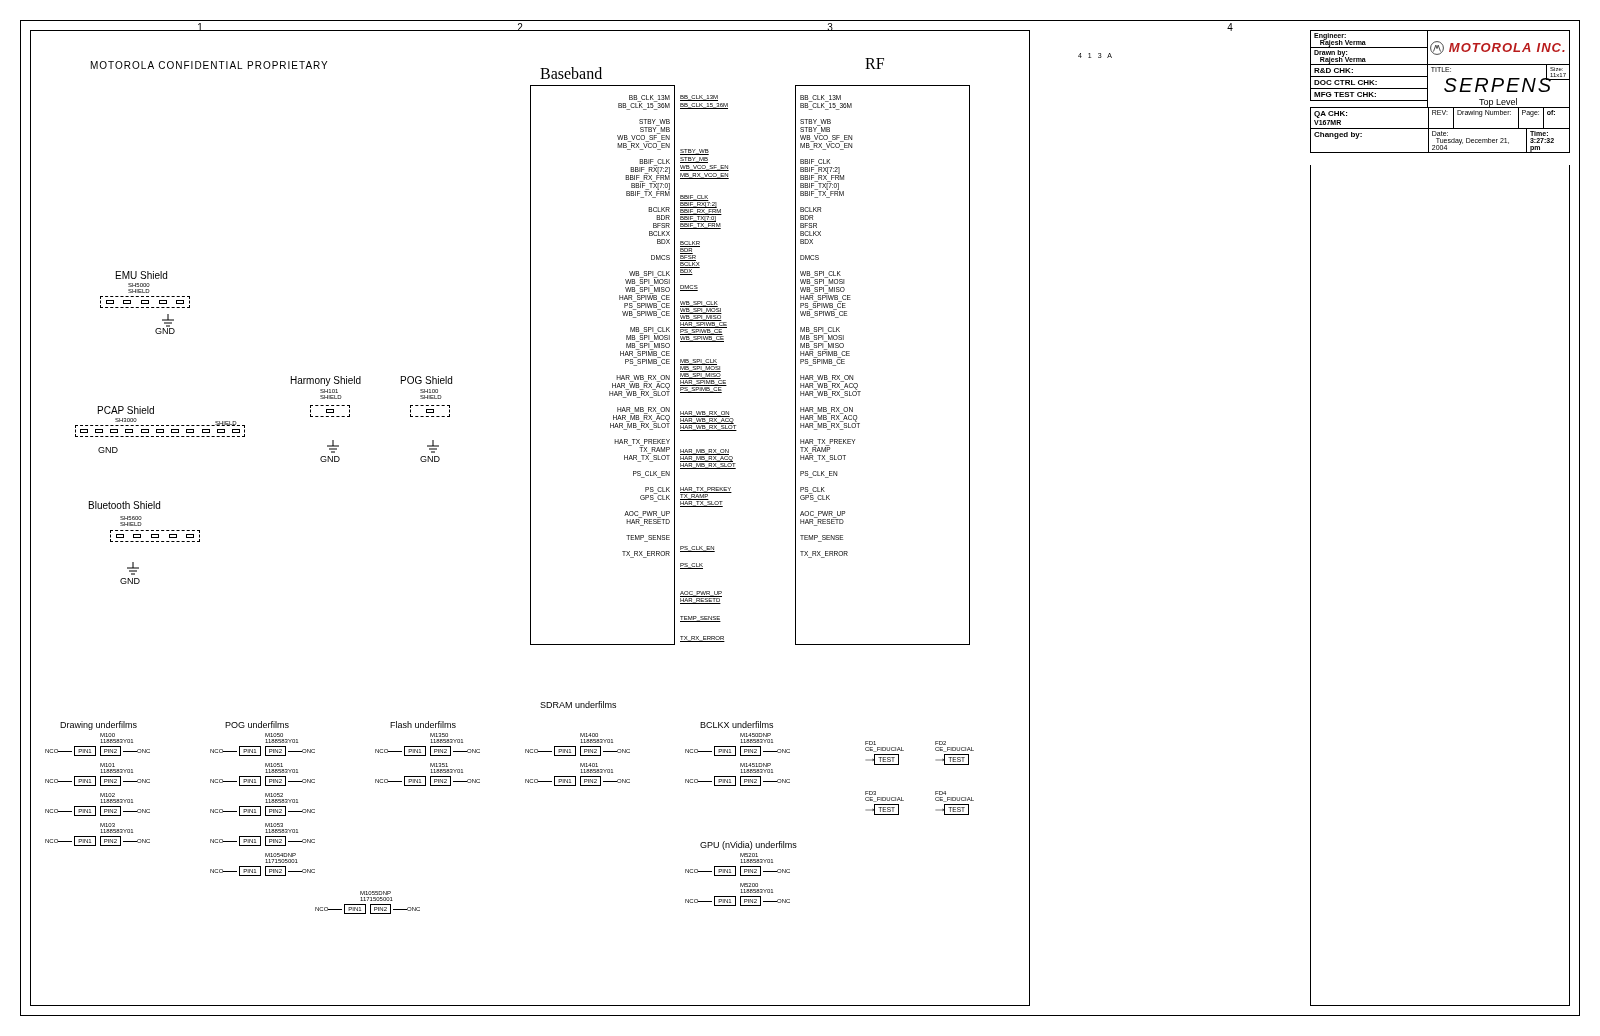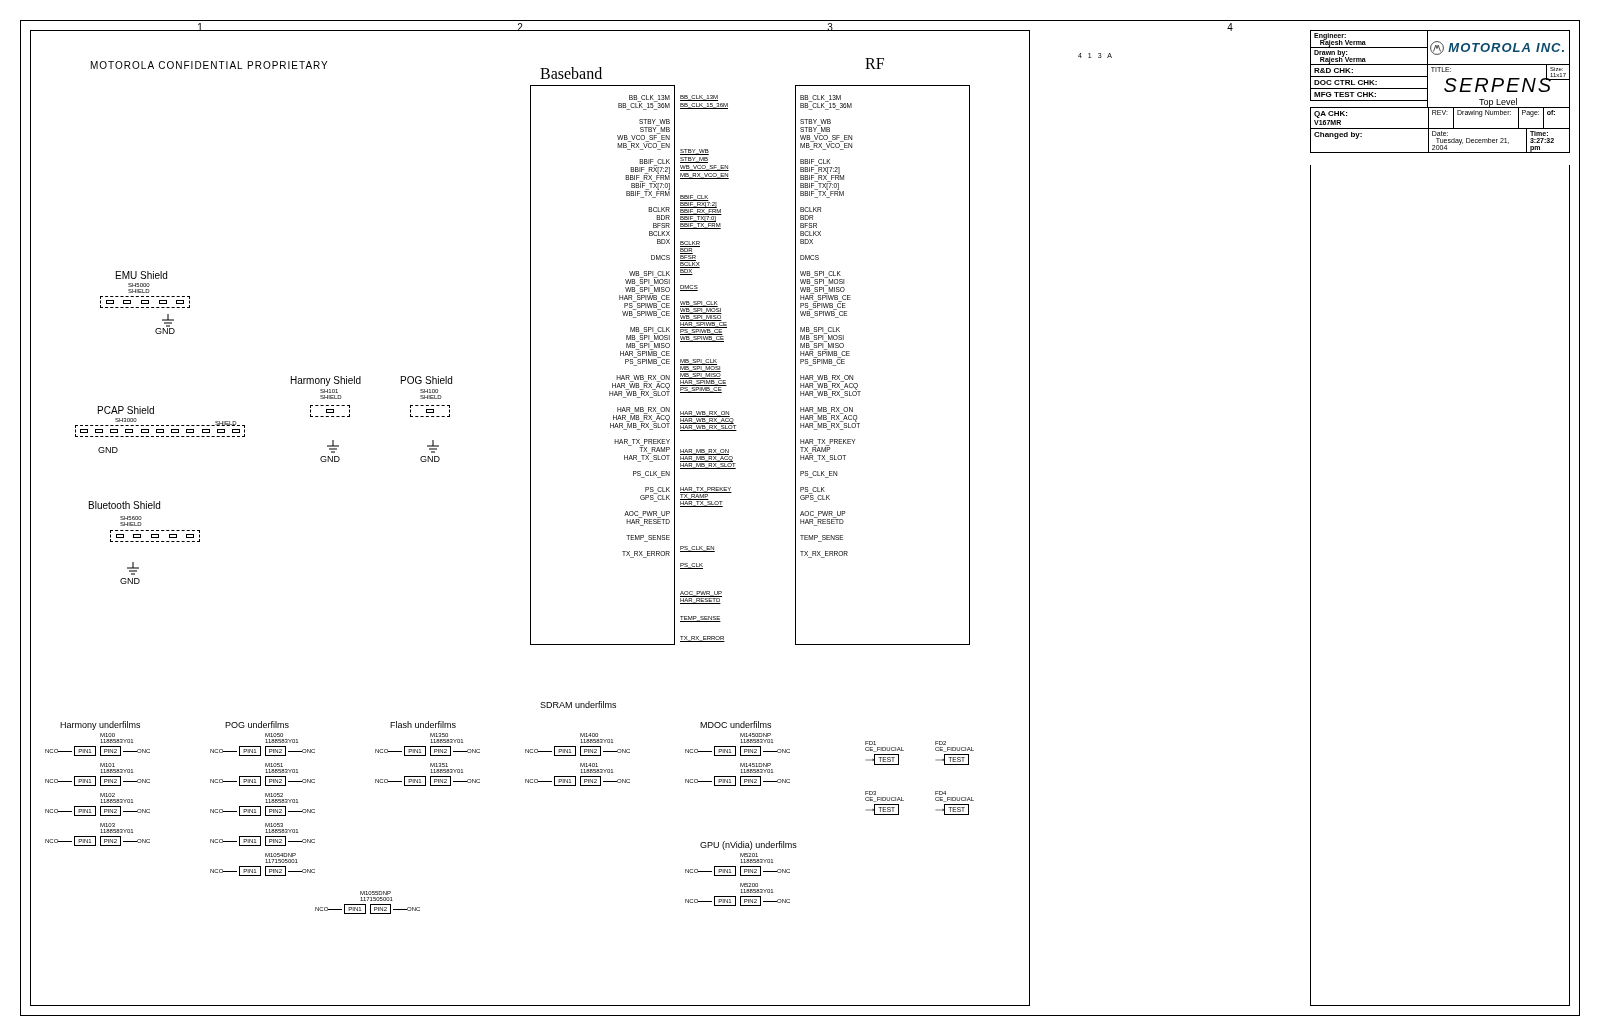--- a/index.html
+++ b/index.html
@@ -12,21 +12,21 @@
   .col-h.c1 { left: 0; width: 340px; }
   .col-h.c2 { left: 340px; width: 300px; }
   .col-h.c3 { left: 640px; width: 320px; }
   .col-h.c4 { left: 1080px; width: 200px; }
   .rev-letters { position: absolute; top: 52px; left: 1078px; font-size: 7px; letter-spacing: 2px; }
 
   
   .tb-row { display: flex; border: 1px solid #000; margin-bottom: -1px; font-size: 8px; }
   .tb-row .cell { padding: 1px 3px; border-right: 1px solid #000; }
   .tb-row .cell:last-child { border-right: none; font-weight: bold; }
-  .tb-logo { font-style: italic; font-weight: bold; font-size: 13px; letter-spacing: 1px; color: #0c4a6e; width: 100%; text-align: left; padding: 2px; }
+  .tb-logo { font-style: italic; font-weight: bold; font-size: 13px; letter-spacing: 1px; color: #b91c1c; width: 100%; text-align: center; padding: 2px; }
   .tb-logo-svg { display: inline-block; width: 14px; height: 14px; vertical-align: middle; }
   .tb-title-big { font-style: italic; font-size: 20px; text-align: center; padding: 0 4px; letter-spacing: 2px; }
   .tb-sub { font-size: 9px; text-align: center; }
   .tb-small { font-size: 7px; }
 
   
   .confid { position: absolute; top: 60px; left: 90px; font-size: 10px; letter-spacing: 1px; }
   .block-title { font-size: 16px; font-family: serif; }
   .baseband-title { position: absolute; top: 65px; left: 540px; }
   .rf-title { position: absolute; top: 55px; left: 865px; }
@@ -287,21 +287,21 @@
       <div class="pin"></div>
       <div class="pin"></div>
     </div>
   </div>
 <div class="gnd-sym" style="top:562px;left:125px"><svg viewBox="0 0 16 14">
       <path d="M8 0 V6 M2 6 H14 M4 9 H12 M6 12 H10" stroke="#000" fill="none"></path>
     </svg></div>
 <div class="gnd-lbl" style="top:576px;left:120px">GND</div>
 
 <div id="uf-container">
-    <div class="uf-title" style="left: 60px; top: 720px;">Harmony underfilms</div>
+    <div class="uf-title" style="left: 60px; top: 720px;">Drawing underfilms</div>
     <div class="uf-part" style="left: 100px; top: 732px;">M100<br>1188583Y01</div>
     <div class="uf-comp" style="left: 45px; top: 744px;">
       <span class="ncolbl">NCO</span>
       <span class="line"></span>
       <span class="pinbox">PIN1</span>
       <span class="pinbox">PIN2</span>
       <span class="line"></span>
       <span class="ncolbl">ONC</span>
     </div>
     <div class="uf-part" style="left: 100px; top: 762px;">M101<br>1188583Y01</div>
@@ -408,21 +408,21 @@
     </div>
     <div class="uf-part" style="left: 580px; top: 762px;">M1401<br>1188583Y01</div>
     <div class="uf-comp" style="left: 525px; top: 774px;">
       <span class="ncolbl">NCO</span>
       <span class="line"></span>
       <span class="pinbox">PIN1</span>
       <span class="pinbox">PIN2</span>
       <span class="line"></span>
       <span class="ncolbl">ONC</span>
     </div>
-    <div class="uf-title" style="left: 700px; top: 720px;">MDOC underfilms</div>
+    <div class="uf-title" style="left: 700px; top: 720px;">BCLKX underfilms</div>
     <div class="uf-part" style="left: 740px; top: 732px;">M1450DNP<br>1188583Y01</div>
     <div class="uf-comp" style="left: 685px; top: 744px;">
       <span class="ncolbl">NCO</span>
       <span class="line"></span>
       <span class="pinbox">PIN1</span>
       <span class="pinbox">PIN2</span>
       <span class="line"></span>
       <span class="ncolbl">ONC</span>
     </div>
     <div class="uf-part" style="left: 740px; top: 762px;">M1451DNP<br>1188583Y01</div>

